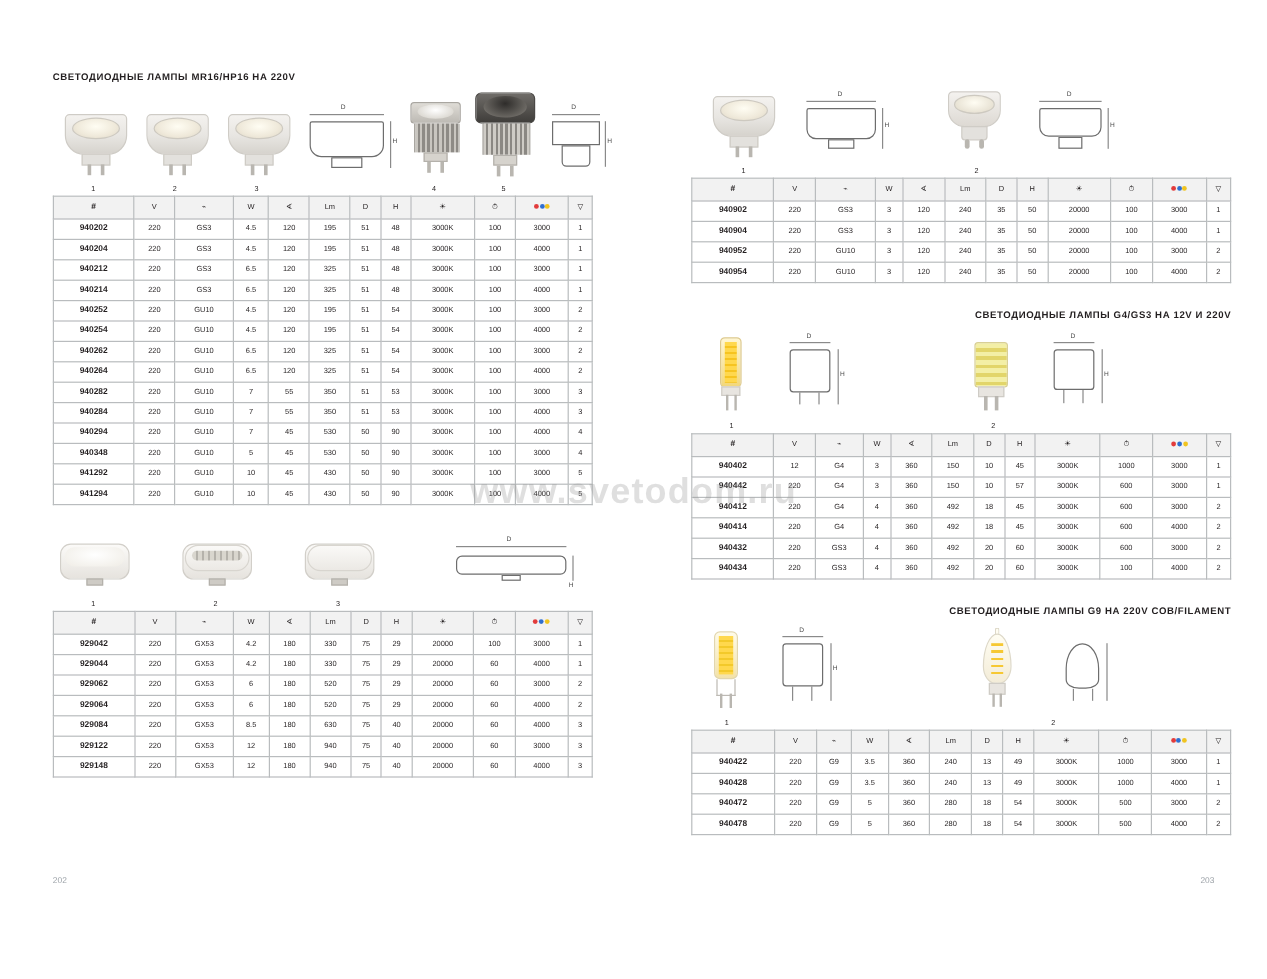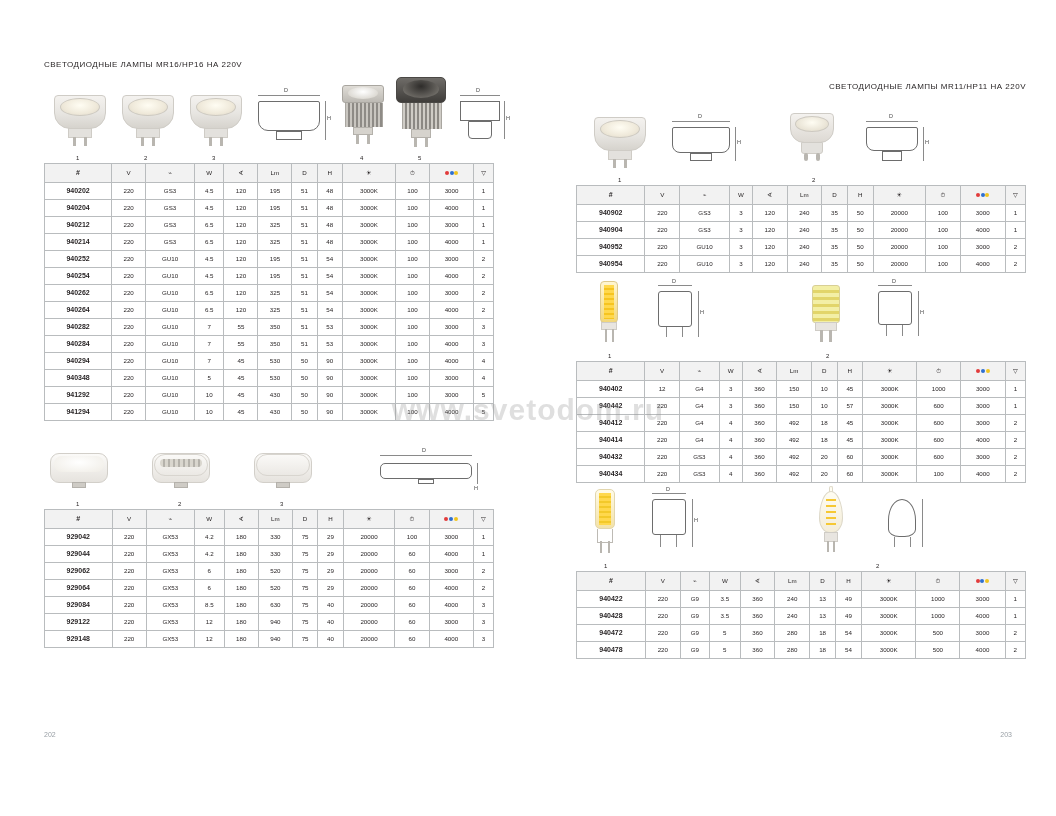--- a/index.html
+++ b/index.html
@@ -3,21 +3,21 @@
 <meta charset="utf-8">
 <style>
   html,body{margin:0;padding:0;background:#ffffff;}
   body{width:1056px;height:816px;font-family:"Liberation Sans",sans-serif;color:#231f20;overflow:hidden;position:relative;}
   .page{position:absolute;left:0;top:0;width:1056px;height:816px;}
   .col{position:absolute;top:60px;}
   .colL{left:44px;width:450px;}
   .colR{left:576px;width:450px;}
 
   h1.sect{font-size:10.5px;font-weight:bold;letter-spacing:.6px;margin:0 0 10px 0;color:#231f20;}
-  h2.sub{font-size:8px;font-weight:normal;letter-spacing:.5px;margin:0 0 6px 0;color:#231f20;}
+  h2.sub{font-size:8px;font-weight:bold;letter-spacing:.5px;margin:0 0 6px 0;color:#231f20;}
   h2.sub.right{text-align:right;}
 
   .imgrow{position:relative;height:86px;margin-bottom:2px;}
   .lampnum{position:absolute;font-size:6px;color:#231f20;}
 
   table{border-collapse:collapse;width:100%;font-size:6.2px;color:#231f20;}
   table th,table td{border:1px solid #b9bcbe;text-align:center;padding:2px 1px;height:12px;line-height:10px;font-weight:normal;}
   table thead th{background:#f2f2f2;height:14px;}
   table td{background:#ffffff;}
   .hash{font-weight:bold;font-size:7px;}
@@ -571,21 +571,20 @@
             <td>4000</td>
             <td>3</td>
           </tr>
       </tbody>
     </table>
 
   </div>
 
   <div class="col colR">
 
-    <h2 class="sub right" style="margin-top:22px;">СВЕТОДИОДНЫЕ ЛАМПЫ MR11/HP11 НА 220V</h2>
 
     <div class="imgrow">
       <div class="lamp mr16" style="left:18px;">
         <div class="cup"></div>
           <div class="glass"></div>
           <div class="base"></div>
           <div class="pin a"></div>
           <div class="pin b"></div>
       </div>
       <div class="lampnum" style="left:42px;bottom:0;">1</div>
@@ -688,20 +687,21 @@
             <td>35</td>
             <td>50</td>
             <td>20000</td>
             <td>100</td>
             <td>4000</td>
             <td>2</td>
           </tr>
       </tbody>
     </table>
 
+    <h2 class="sub right" style="margin-top:22px;">СВЕТОДИОДНЫЕ ЛАМПЫ G4/GS3 НА 12V И 220V</h2>
 
     <div class="imgrow">
       <div class="g4" style="left:18px;">
         <div class="cap"></div>
           <div class="fil"></div>
           <div class="base"></div>
           <div class="pin a"></div>
           <div class="pin b"></div>
       </div>
       <div class="lampnum" style="left:32px;bottom:0;">1</div>
@@ -833,20 +833,21 @@
             <td>20</td>
             <td>60</td>
             <td>3000K</td>
             <td>100</td>
             <td>4000</td>
             <td>2</td>
           </tr>
       </tbody>
     </table>
 
+    <h2 class="sub right" style="margin-top:22px;">СВЕТОДИОДНЫЕ ЛАМПЫ G9 НА 220V COB/FILAMENT</h2>
 
     <div class="imgrow">
       <div class="g9" style="left:14px;">
         <div class="cap"></div>
           <div class="fil"></div>
           <div class="loop"></div>
           <div class="pin a"></div>
           <div class="pin b"></div>
       </div>
       <div class="lampnum" style="left:28px;bottom:0;">1</div>

